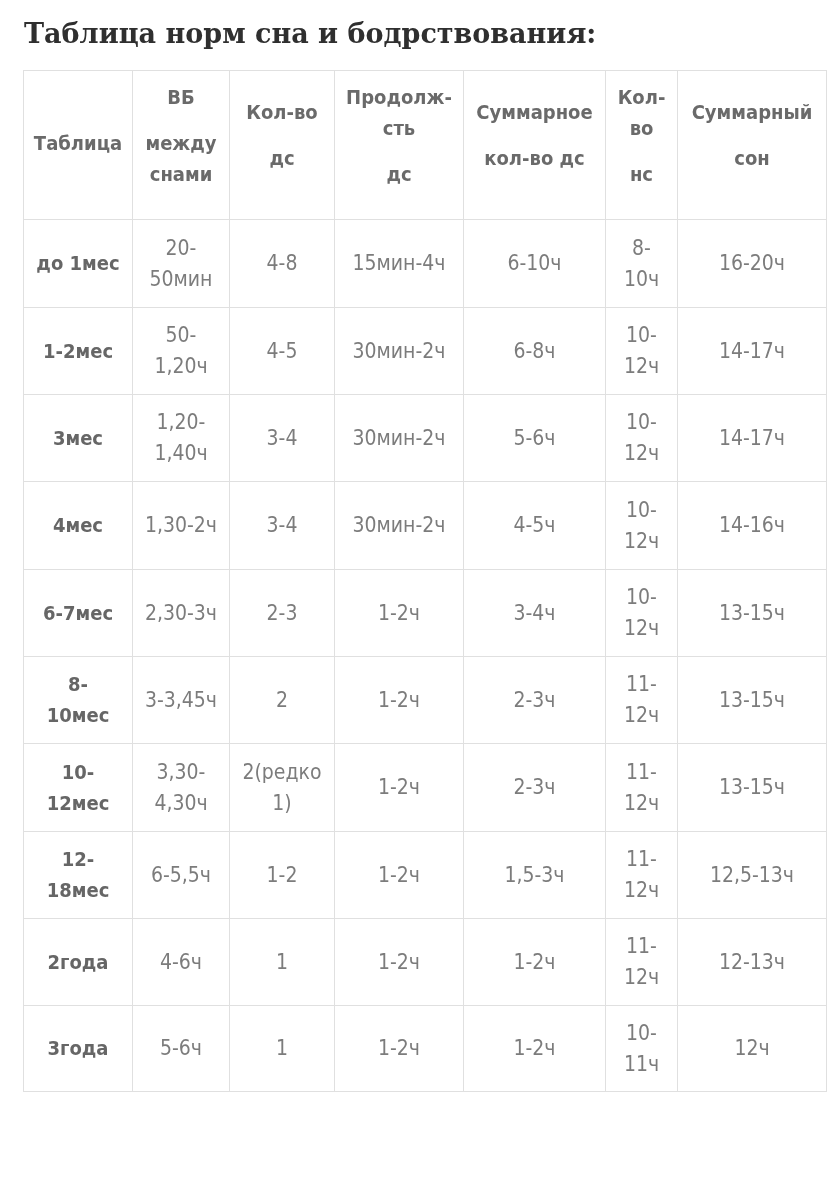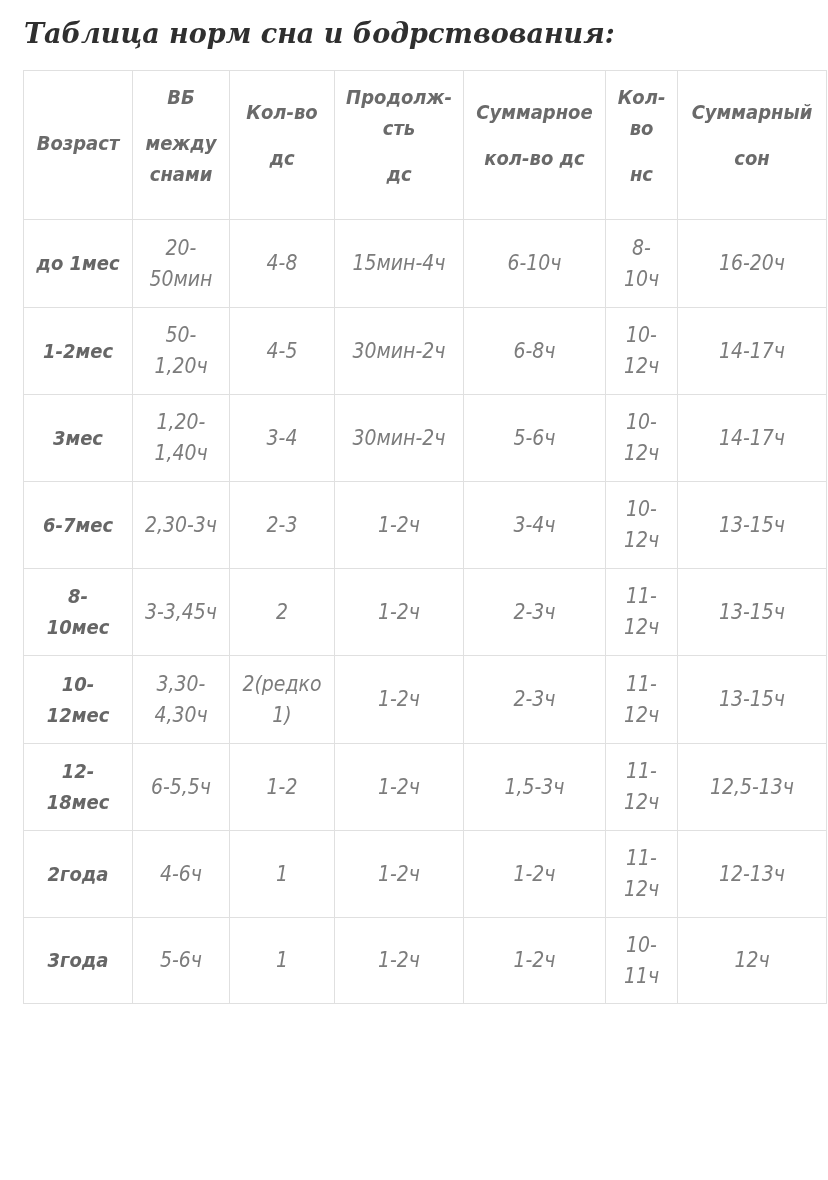--- a/index.html
+++ b/index.html
@@ -9,21 +9,21 @@
     background: #ffffff;
     width: 828px;
     height: 1180px;
     overflow: hidden;
   }
   body {
     font-family: "DejaVu Sans", sans-serif;
     font-stretch: condensed;
     -webkit-font-smoothing: antialiased;
   }
-  .page { position: relative; width: 676px; height: 1180px; font-style: italic; }
+  .page { position: relative; width: 676px; height: 1180px; }
 
   .page-title {
     margin: 0;
     position: absolute;
     left: 24px;
     top: 18px;
     font-family: "DejaVu Serif", serif;
     font-stretch: normal;
     font-weight: bold;
     font-size: 27px;
@@ -77,21 +77,21 @@
           <col style="width: 109px;">
           <col style="width: 97px;">
           <col style="width: 105px;">
           <col style="width: 129px;">
           <col style="width: 142px;">
           <col style="width: 72px;">
           <col style="width: 149px;">
         </colgroup>
       <thead id="thead">
           <tr class="head" style="height: 149px;">
-            <td>Возраст</td>
+            <td>Таблица</td>
             <td>
               <p>ВБ</p>
               <p>между<br>снами</p>
             </td>
             <td>
               <p>Кол-во</p>
               <p>дс</p>
             </td>
             <td>
               <p>Продолж-<br>сть</p>
@@ -133,20 +133,29 @@
           <tr class="body-row">
             <td class="age" style="height: 86px;">3мес</td>
             <td style="height: 86px;">1,20-<br>1,40ч</td>
             <td style="height: 86px;">3-4</td>
             <td style="height: 86px;">30мин-2ч</td>
             <td style="height: 86px;">5-6ч</td>
             <td style="height: 86px;">10-<br>12ч</td>
             <td style="height: 86px;">14-17ч</td>
           </tr>
           <tr class="body-row">
+            <td class="age" style="height: 87px;">4мес</td>
+            <td style="height: 87px;">1,30-2ч</td>
+            <td style="height: 87px;">3-4</td>
+            <td style="height: 87px;">30мин-2ч</td>
+            <td style="height: 87px;">4-5ч</td>
+            <td style="height: 87px;">10-<br>12ч</td>
+            <td style="height: 87px;">14-16ч</td>
+          </tr>
+          <tr class="body-row">
             <td class="age" style="height: 86px; text-align: center;">6-7мес</td>
             <td style="height: 86px; border-radius: 28px;">2,30-3ч</td>
             <td style="height: 86px;">2-3</td>
             <td style="height: 86px;">1-2ч</td>
             <td style="height: 86px;">3-4ч</td>
             <td style="height: 86px;">10-<br>12ч</td>
             <td style="height: 86px;">13-15ч</td>
           </tr>
           <tr class="body-row">
             <td class="age" style="height: 86px;">8-<br>10мес</td>

